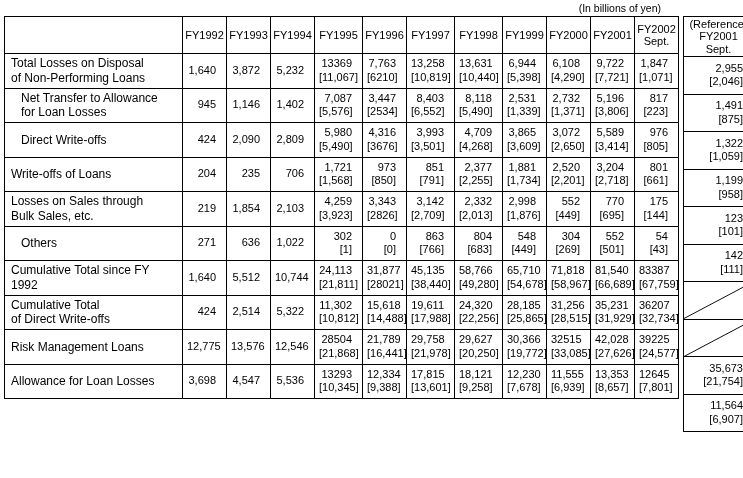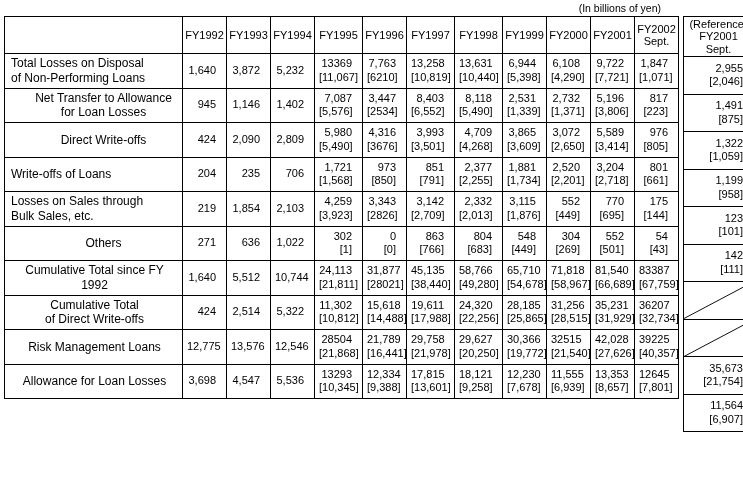--- a/index.html
+++ b/index.html
@@ -62,24 +62,23 @@
     line-height: 1.12;
     font-size: 11px;
     padding: 1px 2px;
   }
   .rowlabel {
     text-align: left;
     padding: 2px 4px 2px 6px;
     line-height: 1.2;
     font-size: 12px;
   }
-  .rowlabel.ind1 { padding-left: 24px; text-align: center; }
+  .rowlabel.ind1 { padding-left: 16px; }
   .rowlabel.ind2 { }
   .rowlabel.ctr {
-    text-align: center;
   }
   .num {
     text-align: right;
     padding: 1px 5px 1px 2px;
     line-height: 1.25;
     font-size: 11px;
     white-space: nowrap;
   }
   .v-top {
     text-align: right;
@@ -377,21 +376,21 @@
             </td>
           <td class="num">
               <div class="v-top">3,142</div>
               <div class="v-bot">[2,709]</div>
             </td>
           <td class="num">
               <div class="v-top">2,332</div>
               <div class="v-bot">[2,013]</div>
             </td>
           <td class="num">
-              <div class="v-top">3,115</div>
+              <div class="v-top">2,998</div>
               <div class="v-bot">[1,876]</div>
             </td>
           <td class="num">
               <div class="v-top">552</div>
               <div class="v-bot">[449]</div>
             </td>
           <td class="num">
               <div class="v-top">770</div>
               <div class="v-bot">[695]</div>
             </td>
@@ -583,29 +582,29 @@
           <td class="num">
               <div class="v-top">29,627</div>
               <div class="v-bot">[20,250]</div>
             </td>
           <td class="num">
               <div class="v-top">30,366</div>
               <div class="v-bot">[19,772]</div>
             </td>
           <td class="num">
               <div class="v-top">32515</div>
-              <div class="v-bot">[21,540]</div>
+              <div class="v-bot">[33,085]</div>
             </td>
           <td class="num">
               <div class="v-top">42,028</div>
               <div class="v-bot">[27,626]</div>
             </td>
           <td class="num">
               <div class="v-top">39225</div>
-              <div class="v-bot">[40,357]</div>
+              <div class="v-bot">[24,577]</div>
             </td>
         </tr>
 
         <tr>
           <td class="rowlabel ctr">
             <div>Allowance for Loan Losses</div>
           </td>
           <td class="num">
               <div class="v-top">3,698</div>
               <div class="v-bot"></div>

